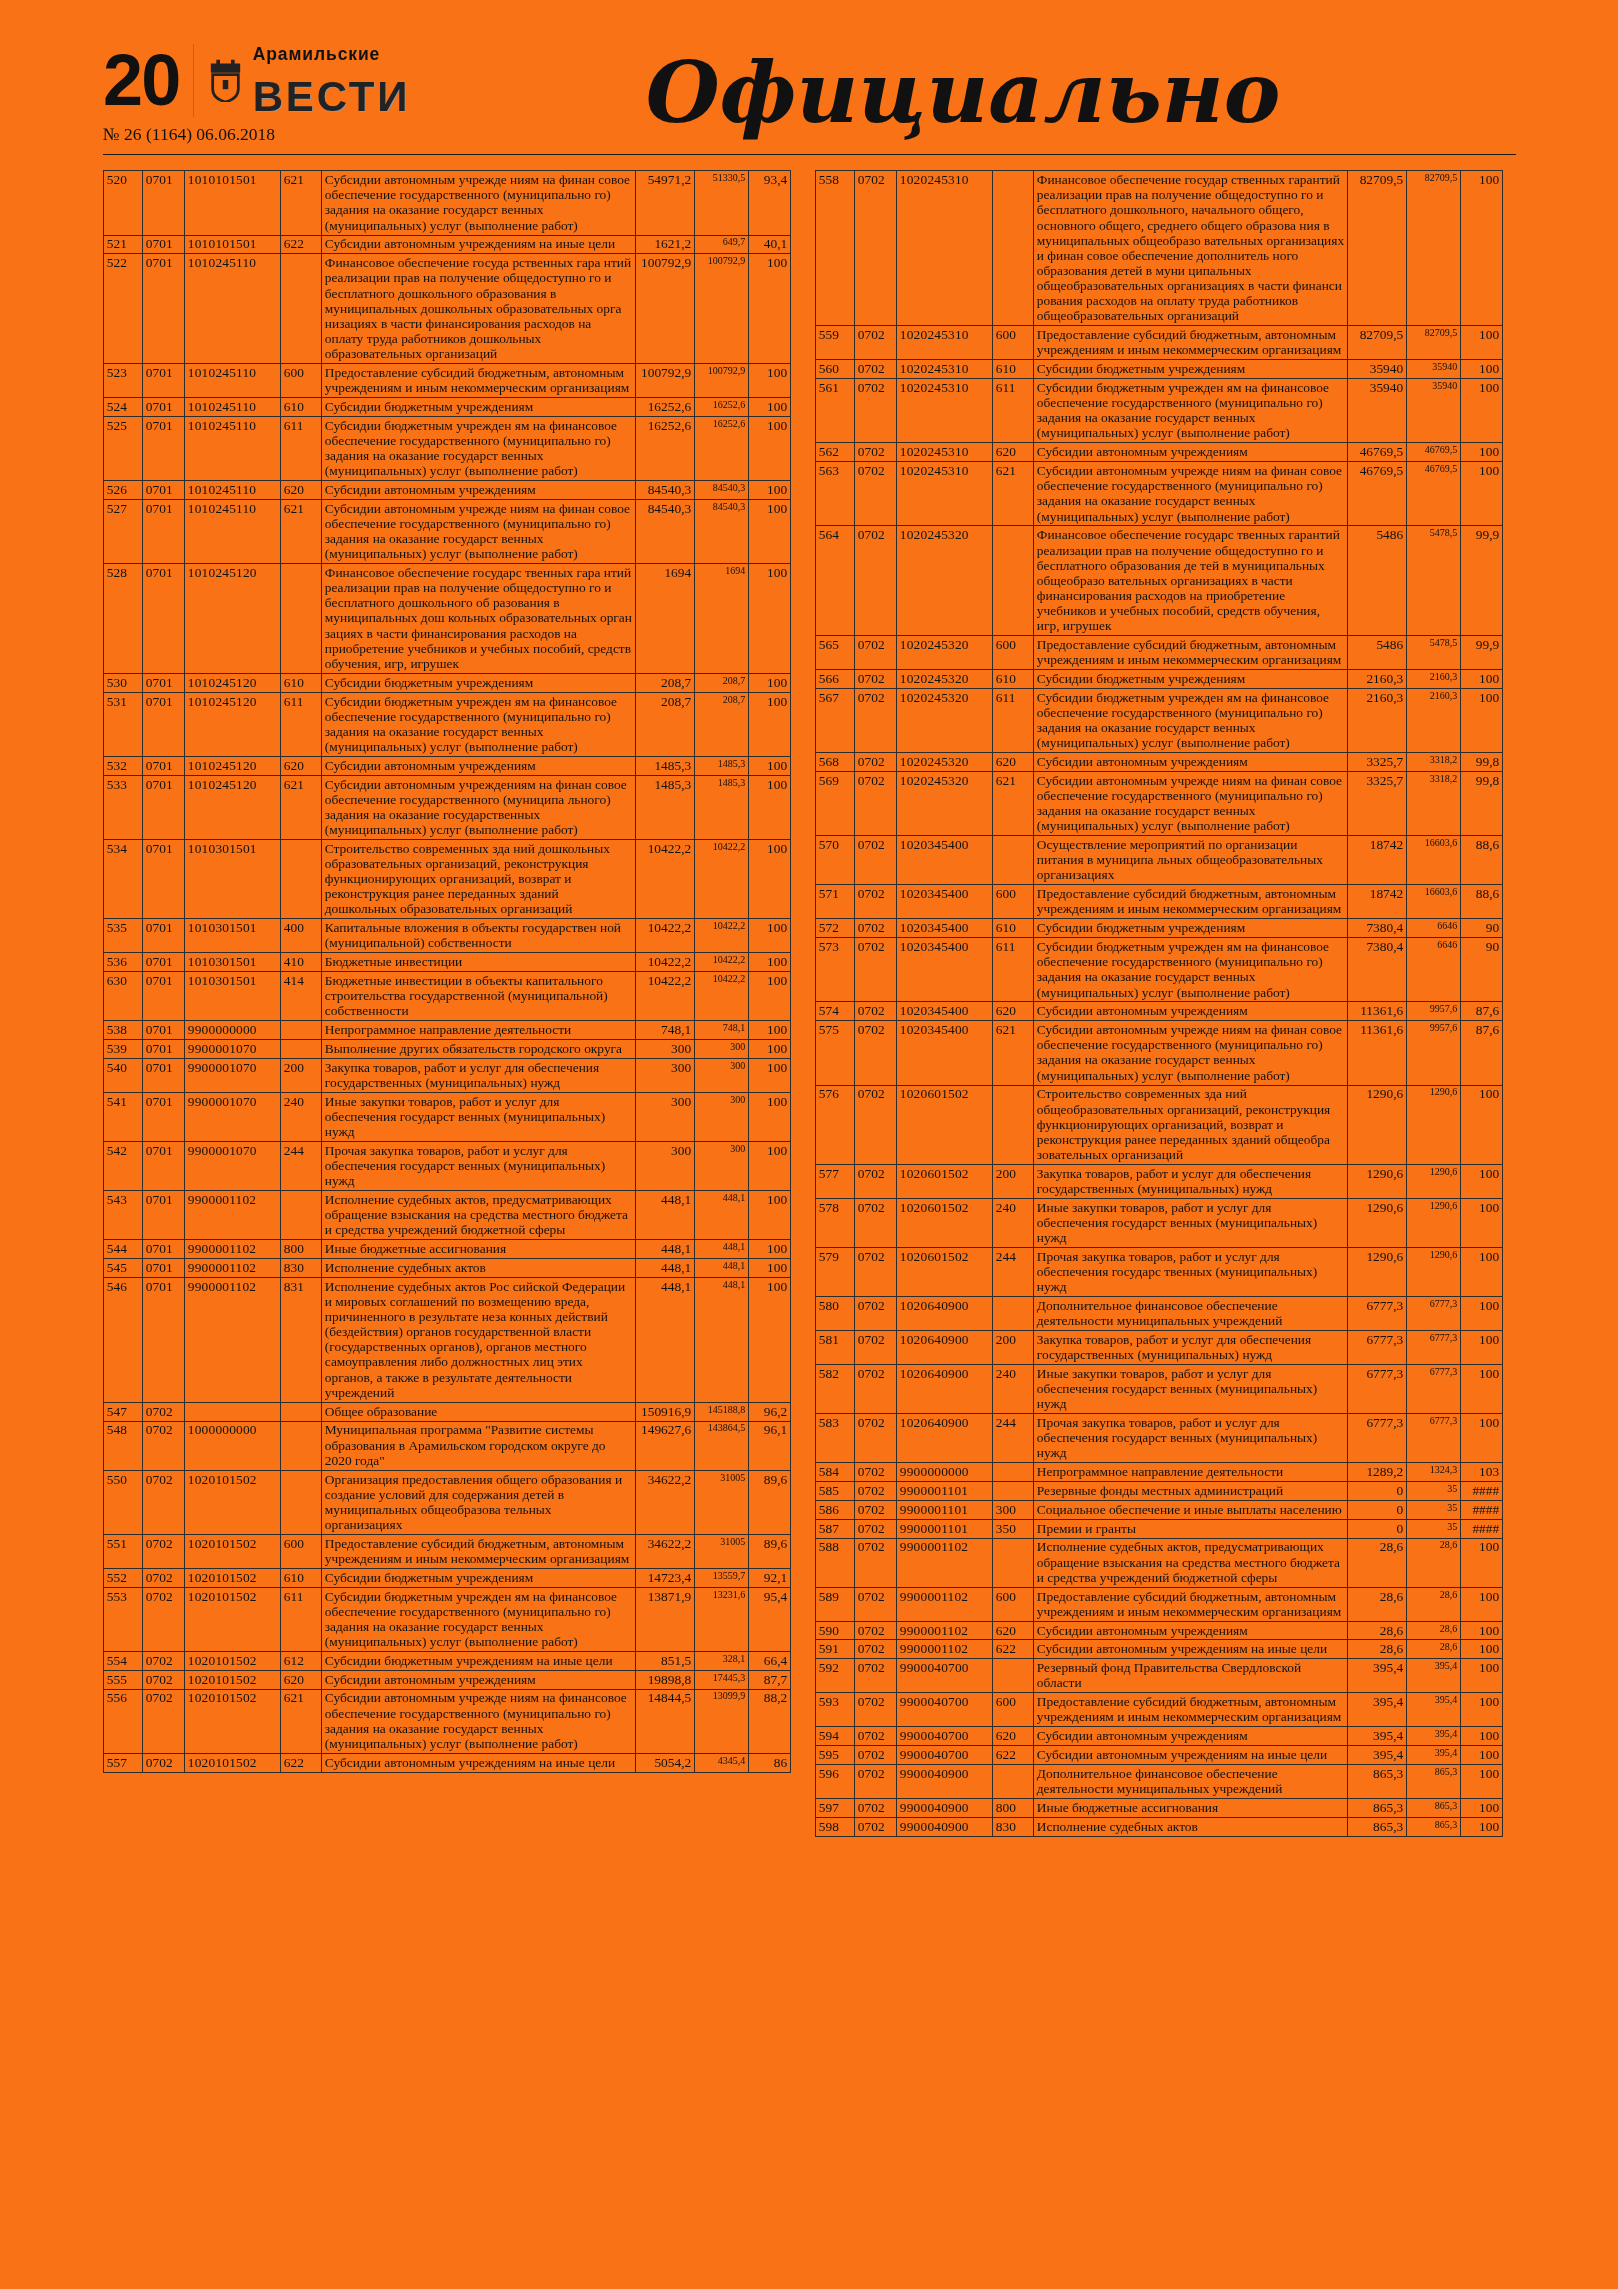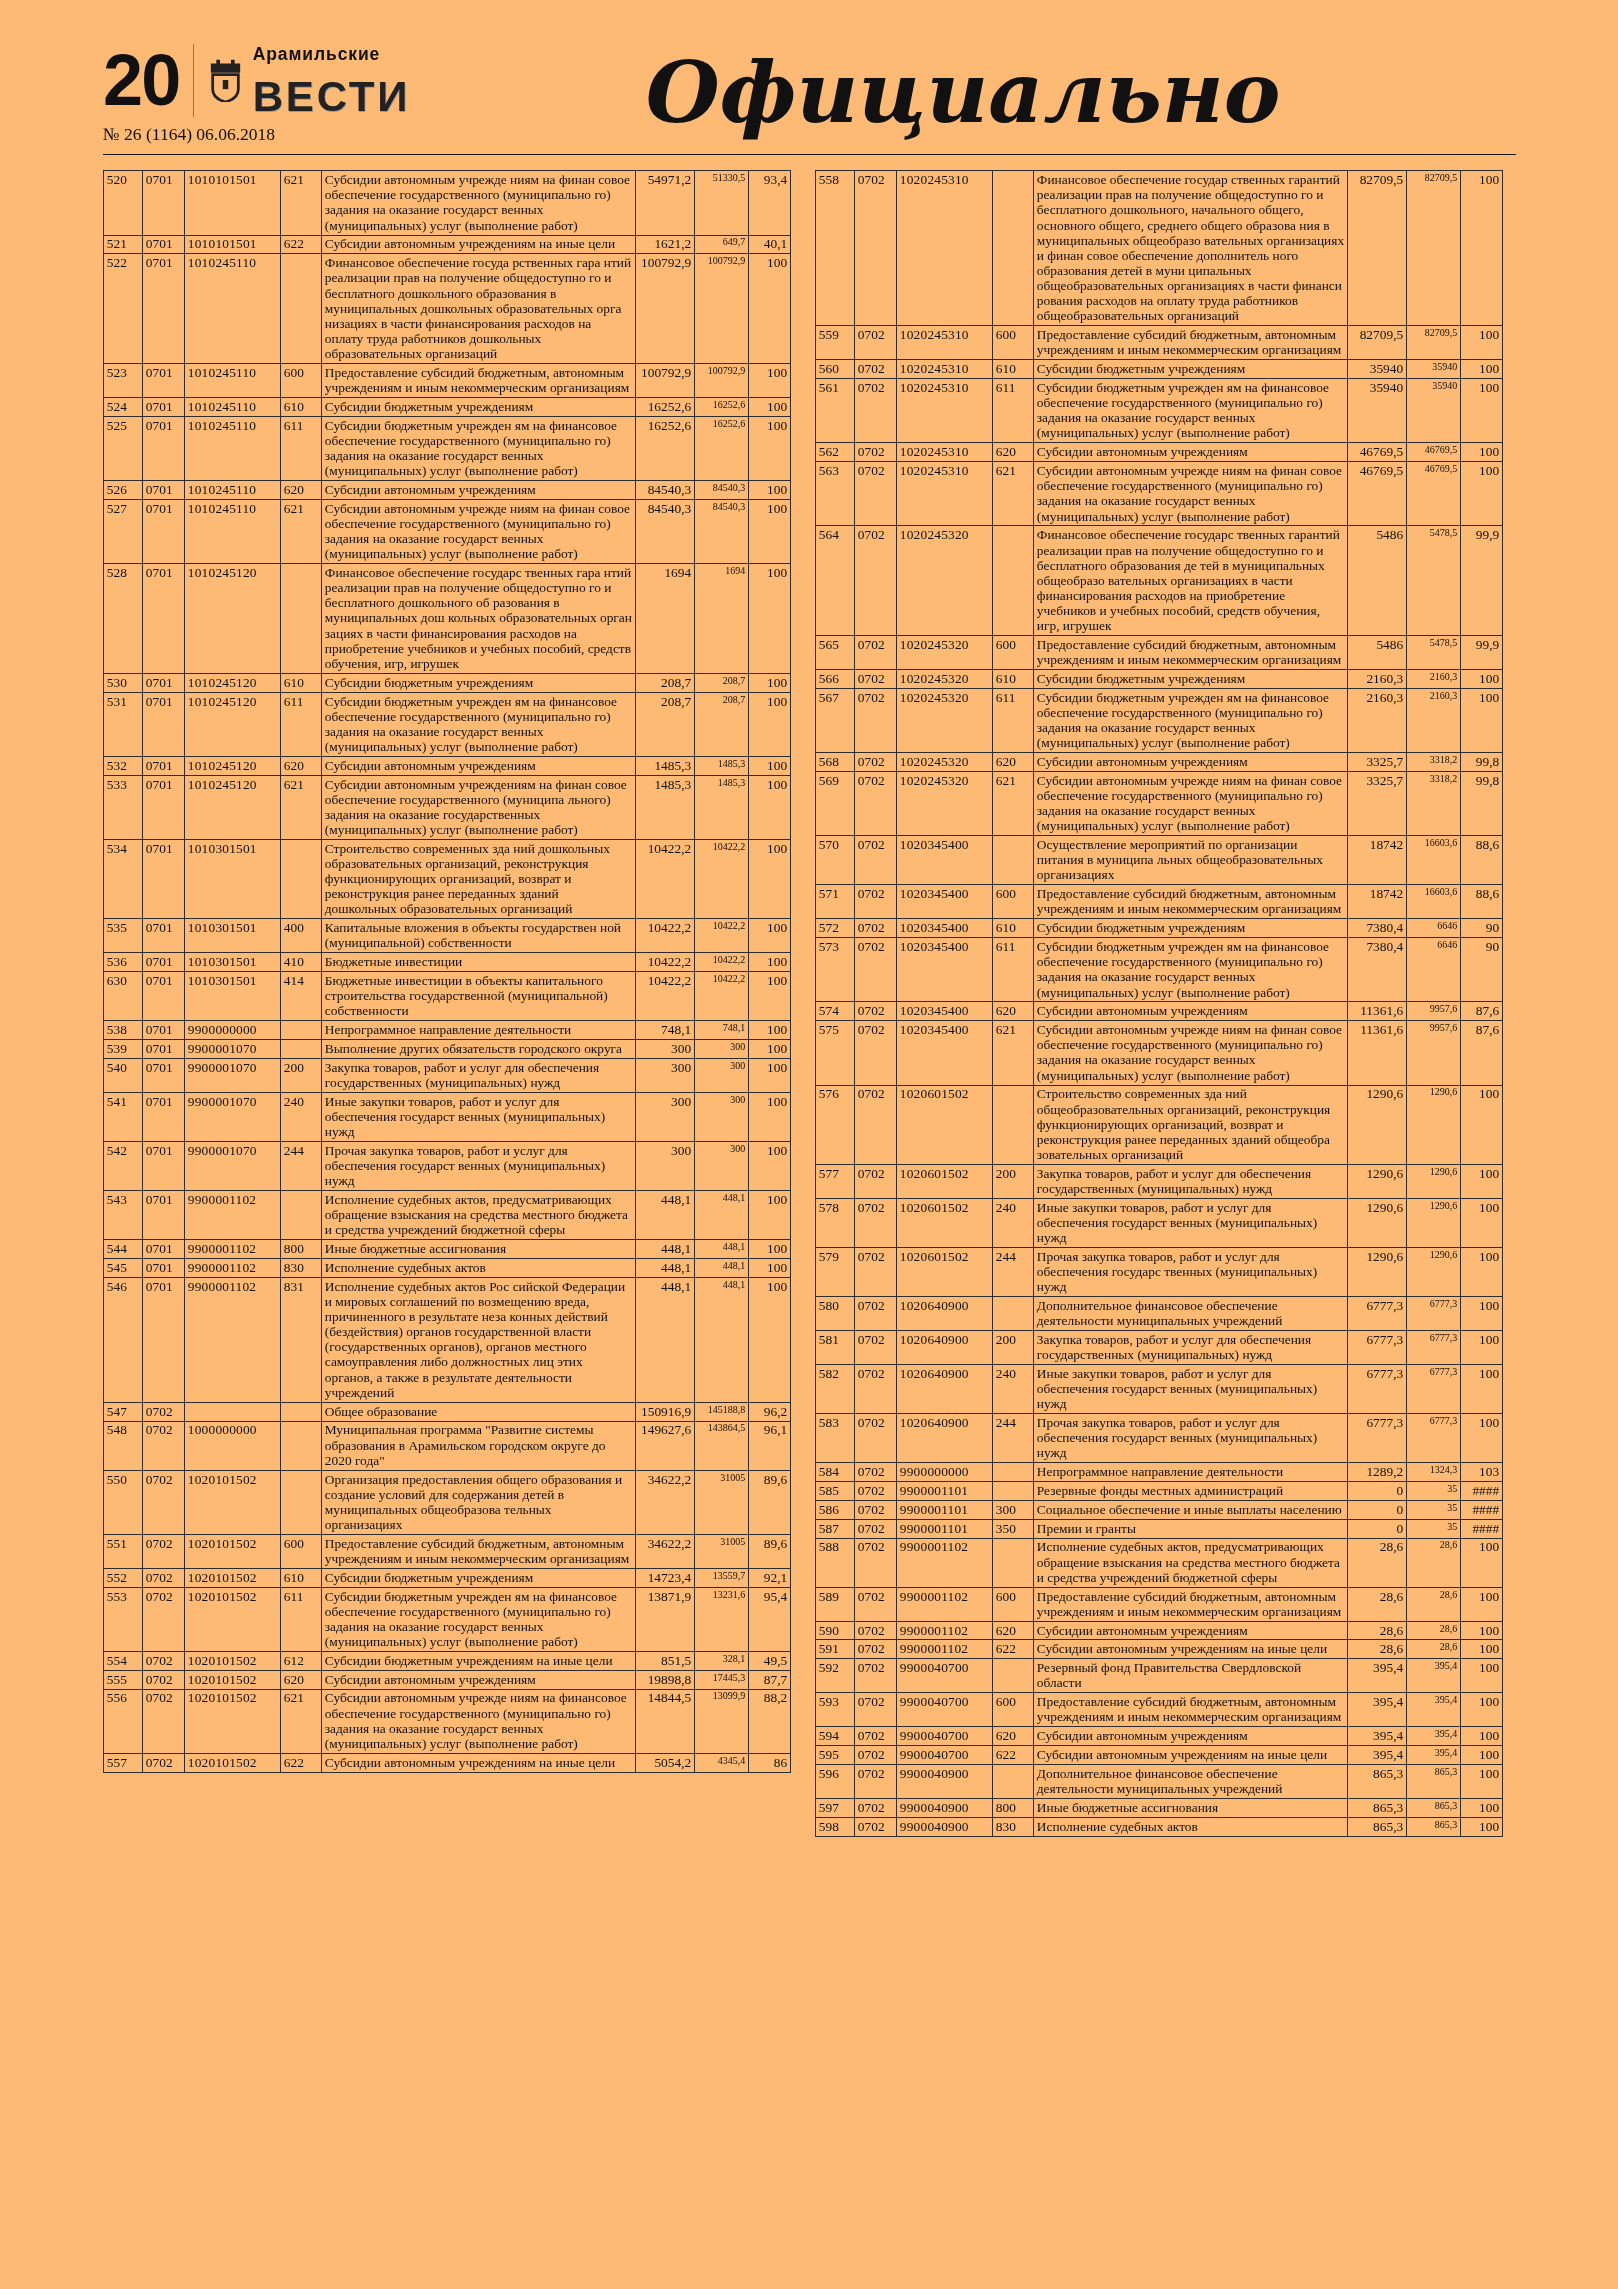--- a/index.html
+++ b/index.html
@@ -1,18 +1,18 @@
 <!DOCTYPE html>
 <html lang="ru" style="font-size:14.8px"><head>
 <meta charset="utf-8">
 <style>
   * { margin:0; padding:0; box-sizing:border-box; }
   html,body { background:#dededa; }
   .page {
-    width:1619px; min-height:2290px; margin:0 auto; background:#fdba74; color:#111;
+    width:1619px; min-height:2290px; margin:0 auto; background:#f97316; color:#111;
     padding:44px 103px 37px; font-family:"Liberation Serif", serif;
   }
   .header { display:flex; align-items:flex-start; border-bottom:1.8px solid #1a1a1a; padding-bottom:9.2px; }
   .brand-block { flex:0 0 auto; }
   .brand-top { display:flex; align-items:center; gap:13px; }
   .page-num { font-family:"Liberation Sans", sans-serif; font-weight:bold; font-size:72px; line-height:0.9; letter-spacing:-1.8px; }
   .masthead { display:flex; align-items:center; gap:9.2px; padding-left:13px; border-left:0.9px solid #777; }
   .crest { display:inline-flex; }
   .mast-text { display:flex; flex-direction:column;gap:12px; }
   .mast-small { font-family:"Liberation Sans", sans-serif; font-weight:bold; font-size:17.5px; letter-spacing:0.9px; }
@@ -383,21 +383,21 @@
             <td class="c-pct">95,4</td>
           </tr>
           <tr>
             <td class="c-num">554</td>
             <td class="c-code">0702</td>
             <td class="c-prog">1020101502</td>
             <td class="c-type">612</td>
             <td class="c-name">Субсидии бюджетным учреждениям на иные цели</td>
             <td class="c-val">851,5</td>
             <td class="c-small">328,1</td>
-            <td class="c-pct">49,5</td>
+            <td class="c-pct">66,4</td>
           </tr>
           <tr>
             <td class="c-num">555</td>
             <td class="c-code">0702</td>
             <td class="c-prog">1020101502</td>
             <td class="c-type">620</td>
             <td class="c-name">Субсидии автономным учреждениям</td>
             <td class="c-val">19898,8</td>
             <td class="c-small">17445,3</td>
             <td class="c-pct">87,7</td>

